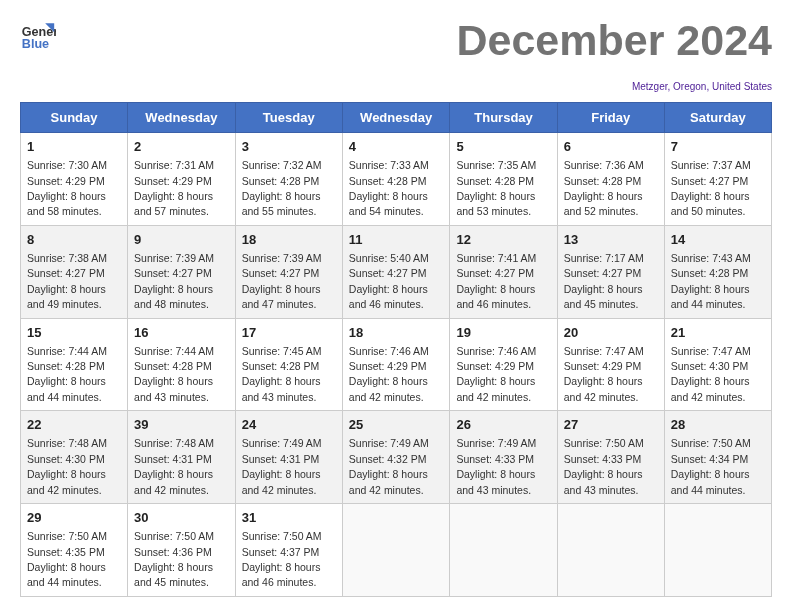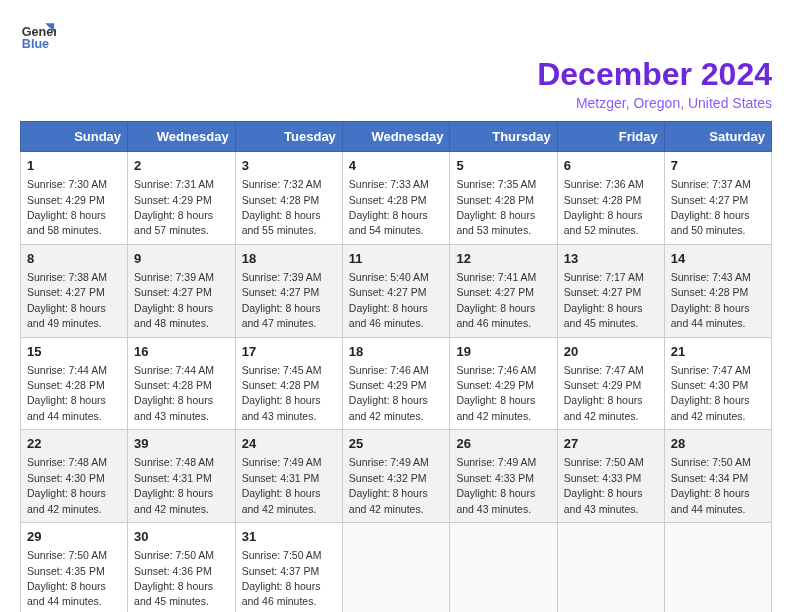--- a/index.html
+++ b/index.html
@@ -22,40 +22,39 @@
       gap: 4px;
     }
     .logo-icon {
       width: 36px;
       height: 36px;
     }
     .title-area {
       text-align: right;
     }
     .month-title {
-      font-size: 32px;
+      font-size: 43px;
       font-weight: bold;
-      color: #6d28d9;
-      margin-top: 40px;
+      color: #737373;
     }
     .location {
-      font-size: 14px;
-      color: #8b5cf6;
-      margin-top: 2px;
+      font-size: 10px;
+      color: #4c1d95;
+      margin-top: 16px;
     }
     .calendar {
       width: 100%;
       border-collapse: collapse;
       font-size: 11px;
     }
     .calendar th {
       background: #4472C4;
       color: #fff;
       padding: 7px 6px;
-      text-align: right;
+      text-align: center;
       font-size: 13px;
       font-weight: bold;
       border: 1px solid #3a60a8;
     }
     .calendar td {
       vertical-align: top;
       padding: 5px 6px;
       border: 1px solid #ccc;
       width: 108px;
       min-height: 75px;

